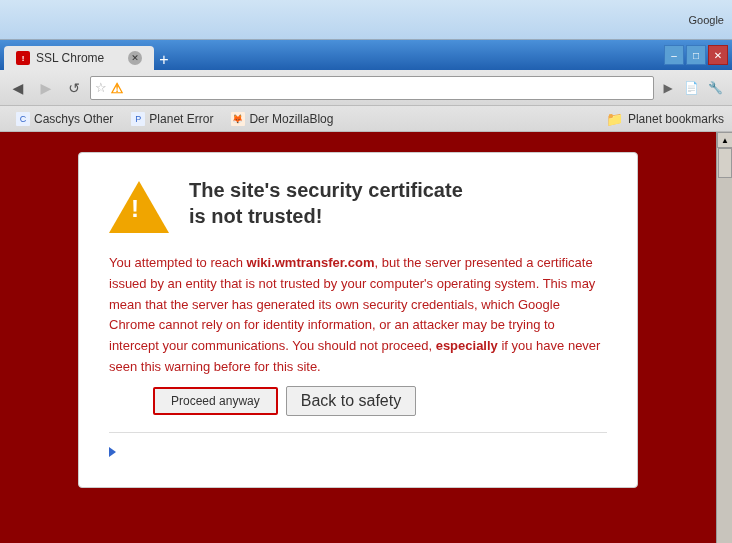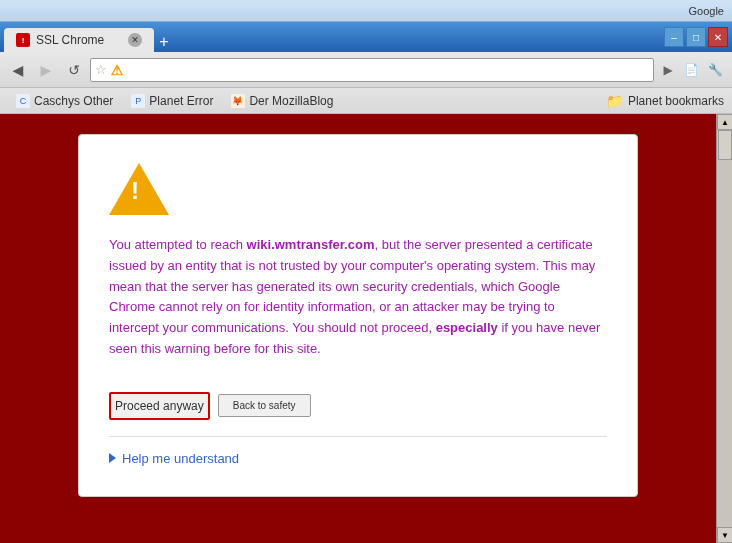--- a/index.html
+++ b/index.html
@@ -89,21 +89,21 @@
       justify-content: center;
       font-size: 10px;
       cursor: pointer;
       color: white;
     }
     .win-btn.close { background: #c04040; border-color: #a02020; }
 
     
     .google-bar {
       background: linear-gradient(to bottom, #d0e4f5, #b8d4ef);
-      height: 22px;
+      height: 40px;
       display: flex;
       align-items: center;
       justify-content: flex-end;
       padding: 0 8px;
       font-size: 11px;
       color: #333;
       border-bottom: 1px solid #9ab;
     }
 
     
@@ -305,56 +305,57 @@
 
     .error-title {
       font-size: 20px;
       font-weight: bold;
       color: #333;
       line-height: 1.3;
     }
 
     .error-body {
       font-size: 13px;
-      color: #a21caf;
+      color: #b91c1c;
       line-height: 1.6;
-      margin-bottom: 32px;
+      margin-bottom: 8px;
     }
 
     .error-body .domain {
       font-weight: bold;
     }
 
     .error-body .especially {
       font-weight: bold;
     }
 
     .button-row {
       display: flex;
       gap: 8px;
       margin-bottom: 16px;
       align-items: center;
     }
 
     .btn-proceed {
-      padding: 5px 4px;
+      padding: 5px 16px;
       background: #f0f0f0;
       border: 2px solid #c00;
       border-radius: 2px;
       font-size: 12px;
       cursor: pointer;
       color: #333;
+      margin-left: 44px;
     }
 
     .btn-safety {
       padding: 5px 14px;
       background: #f0f0f0;
       border: 1px solid #999;
       border-radius: 2px;
-      font-size: 10px;
+      font-size: 16px;
       cursor: pointer;
       color: #333;
     }
 
     .divider {
       border: none;
       border-top: 1px solid #ddd;
       margin: 8px 0;
     }
 
@@ -437,36 +438,39 @@
   </div>
 </div>
 
 <div class="page-area">
   <div class="page-content">
     <div class="error-card">
       <div class="error-header">
         <div class="warning-icon-container">
           <div class="warning-triangle"></div>
         </div>
+        <div class="error-title">
+          <span>The site's security certificate</span><br>
+          <span>is not trusted!</span>
+        </div>
       </div>
 
       <div class="error-body">
         <span>You attempted to reach </span><span class="domain">wiki.wmtransfer.com</span><span>, but the server presented a certificate issued by an entity that is not trusted by your computer's operating system. This may mean that the server has generated its own security credentials, which Google Chrome cannot rely on for identity information, or an attacker may be trying to intercept your communications. You should not proceed, </span><span class="especially">especially</span><span> if you have never seen this warning before for this site.</span>
       </div>
 
       <div class="button-row">
         <button class="btn-proceed">Proceed anyway</button>
         <button class="btn-safety">Back to safety</button>
       </div>
 
       <hr class="divider">
 
       <a class="help-link">
         <div class="help-arrow"></div>
-        <span>Help me understand</span>
       </a>
     </div>
   </div>
 
   <div class="scrollbar">
     <div class="scroll-btn">▲</div>
     <div class="scroll-track">
       <div class="scroll-thumb"></div>
     </div>
     <div class="scroll-btn">▼</div>

